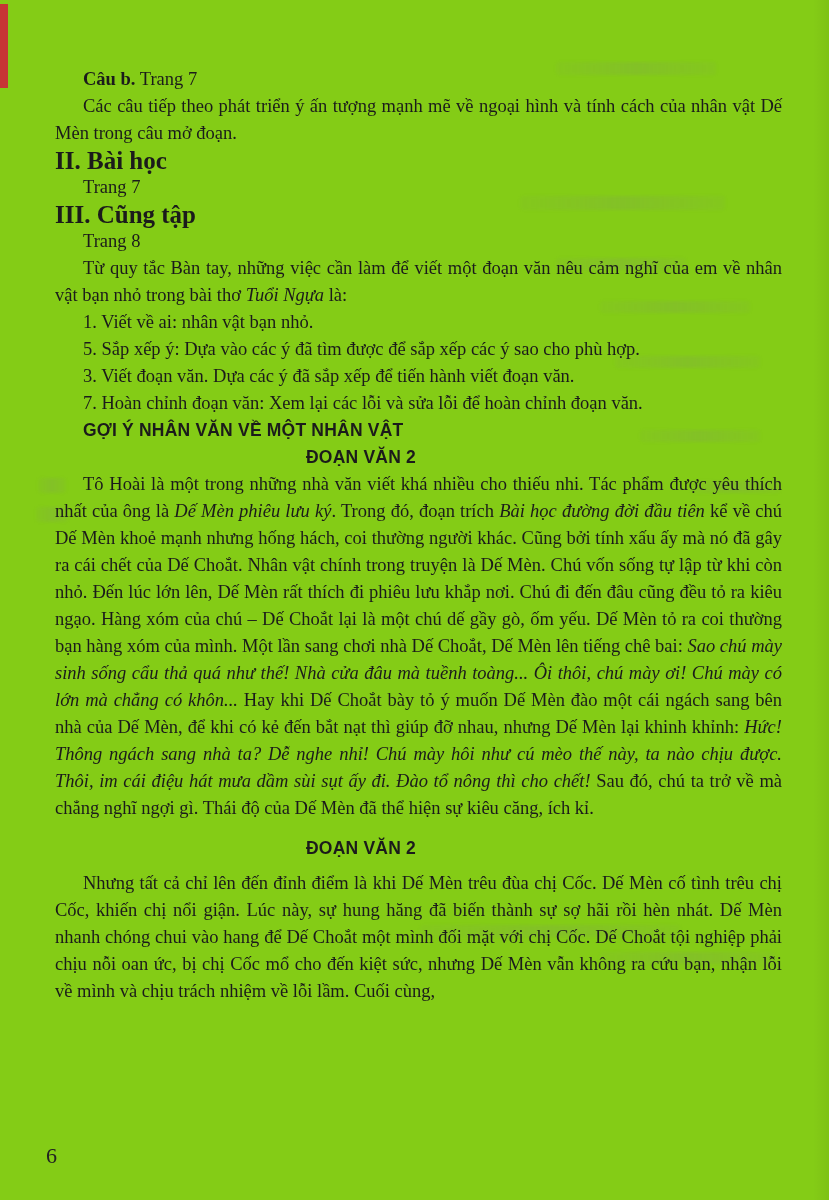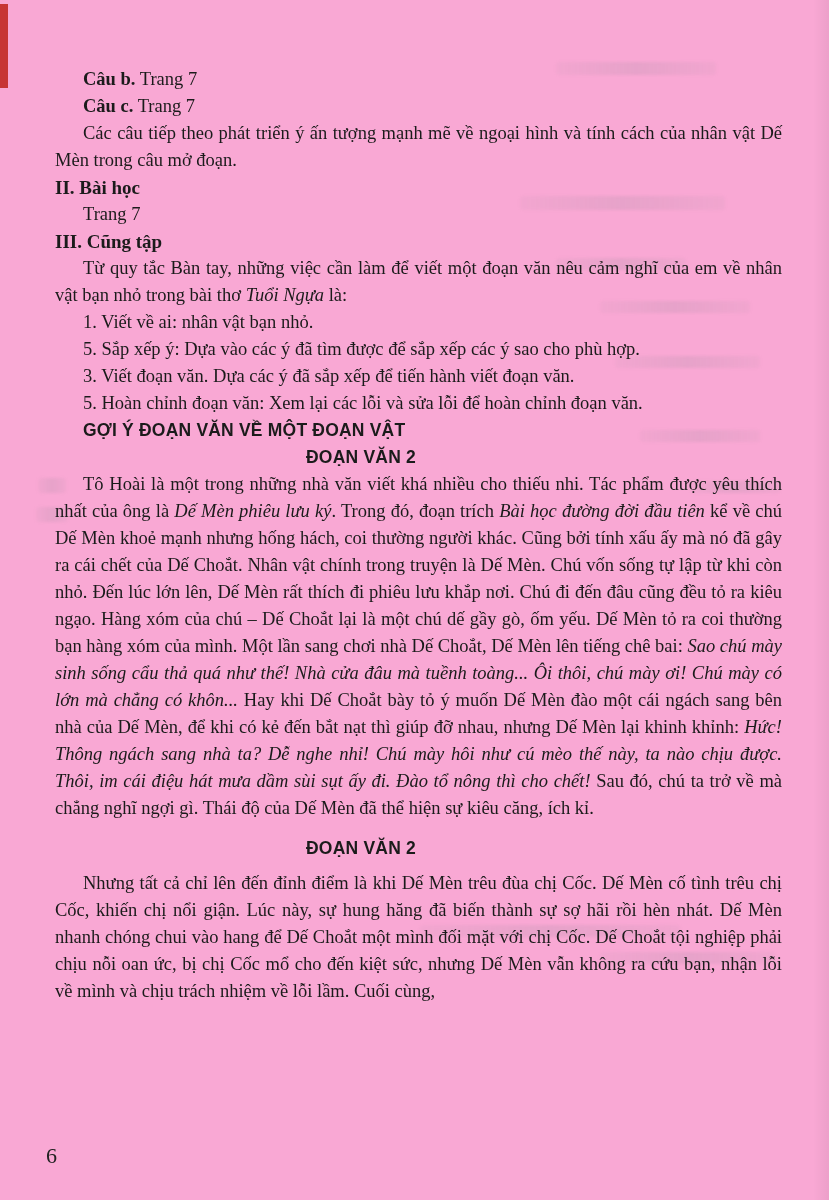--- a/index.html
+++ b/index.html
@@ -1,20 +1,20 @@
 <!DOCTYPE html>
 <html lang="vi"><head>
 <meta charset="utf-8">
 <style>
   html, body { margin: 0; padding: 0; background: #ffffff; }
   .page {
     position: relative;
     width: 829px;
     height: 1200px;
-    background: #f9a8d4;
+    background: #84cc16;
     overflow: hidden;
     font-family: "Liberation Serif", serif;
     color: #1b1b1b;
   }
   
   .edge-shade {
     position: absolute; right: 0; top: 0; width: 16px; height: 100%;
     background: linear-gradient(90deg, rgba(0,0,0,0), rgba(0,0,0,0.05));
     pointer-events: none;
   }
@@ -22,21 +22,21 @@
   .red-mark {
     position: absolute; left: 0; top: 4px; width: 8px; height: 84px;
     background: #c73535;
   }
   .content {
     position: absolute; left: 55px; top: 66px; width: 727px;
     font-size: 18.5px; line-height: 27px; text-align: justify;
   }
   .content p { margin: 0; text-indent: 28px; }
   p.serif-heading {
-    text-indent: 0; font-weight: bold; font-size: 19px;
+    text-indent: 0; font-weight: bold; font-size: 25px;
   }
   .sans { font-family: "Liberation Sans", sans-serif; font-weight: 700; }
   p.suggestion-title {
     text-indent: 28px; font-size: 17.5px; letter-spacing: 0.2px;
     text-align: left; line-height: 27px;
   }
   p.dv-heading {
     text-indent: 0; text-align: center; padding-right: 115px;
     font-size: 17.5px; letter-spacing: 0.2px; line-height: 27px;
   }
@@ -85,43 +85,43 @@
   <div class="smudge sm8"></div>
   <div class="smudge sm9"></div>
   <div class="smudge sm10"></div>
   <div class="smudge sm11"></div>
 
   <div class="content">
 
     <p><span class="bold">Câu b.</span><span> Trang 7</span></p>
 
 
-    <p><span class="bold">Câu c.</span><span> Trang 7</span></p>
 
     <p>Các câu tiếp theo phát triển ý ấn tượng mạnh mẽ về ngoại hình và tính cách của nhân vật Dế Mèn trong câu mở đoạn.</p>
 
     <p class="serif-heading">II. Bài học</p>
 
     <p>Trang 7</p>
 
     <p class="serif-heading">III. Cũng tập</p>
 
+    <p>Trang 8</p>
 
     <p><span>Từ quy tắc Bàn tay, những việc cần làm để viết một đoạn văn nêu cảm nghĩ của em về nhân vật bạn nhỏ trong bài thơ </span><span class="it">Tuổi Ngựa</span><span> là:</span></p>
 
     <p>1. Viết về ai: nhân vật bạn nhỏ.</p>
 
 
     <p>5. Sắp xếp ý: Dựa vào các ý đã tìm được để sắp xếp các ý sao cho phù hợp.</p>
 
     <p>3. Viết đoạn văn. Dựa các ý đã sắp xếp để tiến hành viết đoạn văn.</p>
 
-    <p>5. Hoàn chỉnh đoạn văn: Xem lại các lỗi và sửa lỗi để hoàn chỉnh đoạn văn.</p>
+    <p>7. Hoàn chỉnh đoạn văn: Xem lại các lỗi và sửa lỗi để hoàn chỉnh đoạn văn.</p>
 
-    <p class="sans suggestion-title">GỢI Ý ĐOẠN VĂN VỀ MỘT ĐOẠN VẬT</p>
+    <p class="sans suggestion-title">GỢI Ý NHÂN VĂN VỀ MỘT NHÂN VẬT</p>
 
     <p class="sans dv-heading">ĐOẠN VĂN 2</p>
 
     <p><span>Tô Hoài là một trong những nhà văn viết khá nhiều cho thiếu nhi. Tác phẩm được yêu thích nhất của ông là </span><span class="it">Dế Mèn phiêu lưu ký</span><span>. Trong đó, đoạn trích </span><span class="it">Bài học đường đời đầu tiên</span><span> kể về chú Dế Mèn khoẻ mạnh nhưng hống hách, coi thường người khác. Cũng bởi tính xấu ấy mà nó đã gây ra cái chết của Dế Choắt. Nhân vật chính trong truyện là Dế Mèn. Chú vốn sống tự lập từ khi còn nhỏ. Đến lúc lớn lên, Dế Mèn rất thích đi phiêu lưu khắp nơi. Chú đi đến đâu cũng đều tỏ ra kiêu ngạo. Hàng xóm của chú – Dế Choắt lại là một chú dế gầy gò, ốm yếu. Dế Mèn tỏ ra coi thường bạn hàng xóm của mình. Một lần sang chơi nhà Dế Choắt, Dế Mèn lên tiếng chê bai: </span><span class="it">Sao chú mày sinh sống cẩu thả quá như thế! Nhà cửa đâu mà tuềnh toàng... Ôi thôi, chú mày ơi! Chú mày có lớn mà chẳng có khôn...</span><span> Hay khi Dế Choắt bày tỏ ý muốn Dế Mèn đào một cái ngách sang bên nhà của Dế Mèn, để khi có kẻ đến bắt nạt thì giúp đỡ nhau, nhưng Dế Mèn lại khinh khỉnh: </span><span class="it">Hức! Thông ngách sang nhà ta? Dễ nghe nhỉ! Chú mày hôi như cú mèo thế này, ta nào chịu được. Thôi, im cái điệu hát mưa dầm sùi sụt ấy đi. Đào tổ nông thì cho chết!</span><span> Sau đó, chú ta trở về mà chẳng nghĩ ngợi gì. Thái độ của Dế Mèn đã thể hiện sự kiêu căng, ích kỉ.</span></p>
 
     <p class="sans dv-heading second">ĐOẠN VĂN 2</p>
 
     <p>Nhưng tất cả chỉ lên đến đỉnh điểm là khi Dế Mèn trêu đùa chị Cốc. Dế Mèn cố tình trêu chị Cốc, khiến chị nổi giận. Lúc này, sự hung hăng đã biến thành sự sợ hãi rồi hèn nhát. Dế Mèn nhanh chóng chui vào hang để Dế Choắt một mình đối mặt với chị Cốc. Dế Choắt tội nghiệp phải chịu nỗi oan ức, bị chị Cốc mổ cho đến kiệt sức, nhưng Dế Mèn vẫn không ra cứu bạn, nhận lỗi về mình và chịu trách nhiệm về lỗi lầm. Cuối cùng,</p>
 
   </div>

